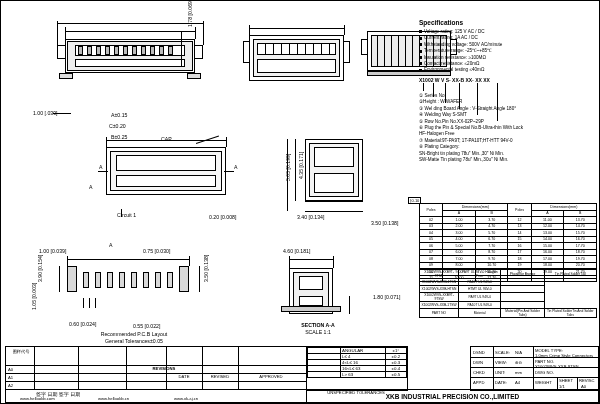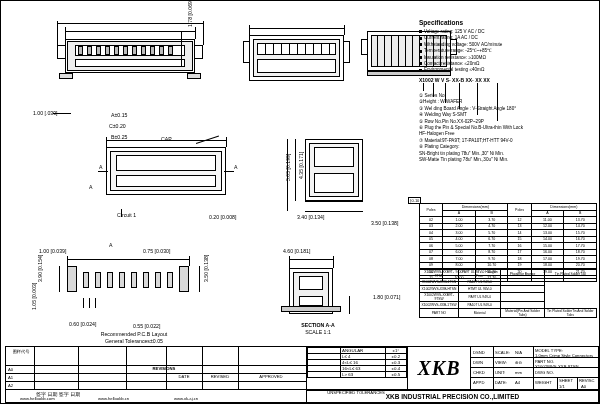--- a/index.html
+++ b/index.html
@@ -431,23 +431,20 @@
             <td style="width: 30px;"></td>
             <td>L&gt; 63</td>
             <td style="text-align: center;">±0.5</td>
           </tr>
         </tbody>
     </table>
   </div>
   <div class="abs tiny ctr" style="left:305px;top:389px;width:100px;">UNSPECIFIED TOLERANCES</div>
 
   <div class="abs" style="left:305px;top:345px;width:0;height:0;"></div>
-  <div class="abs" style="left:406px;top:345px;width:62px;height:43px;border:0.6px solid #000;display:flex;align-items:center;justify-content:center;">
-    <span class="logo" style="font-size:20px;letter-spacing:1px;">XKB</span>
-  </div>
 
   <div class="abs" style="left:469px;top:345px;width:127px;height:43px;border:0.6px solid #000;">
     <div class="ln" style="left:0;top:10px;width:127px;height:0.6px;"></div>
     <div class="ln" style="left:0;top:20px;width:127px;height:0.6px;"></div>
     <div class="ln" style="left:0;top:30px;width:127px;height:0.6px;"></div>
     <div class="ln" style="left:22px;top:0;width:0.6px;height:43px;"></div>
     <div class="ln" style="left:62px;top:0;width:0.6px;height:43px;"></div>
 
     <div class="abs tiny" style="left:2px;top:3px;">DSND</div>
     <div class="abs tiny" style="left:2px;top:13px;">DWN</div>

